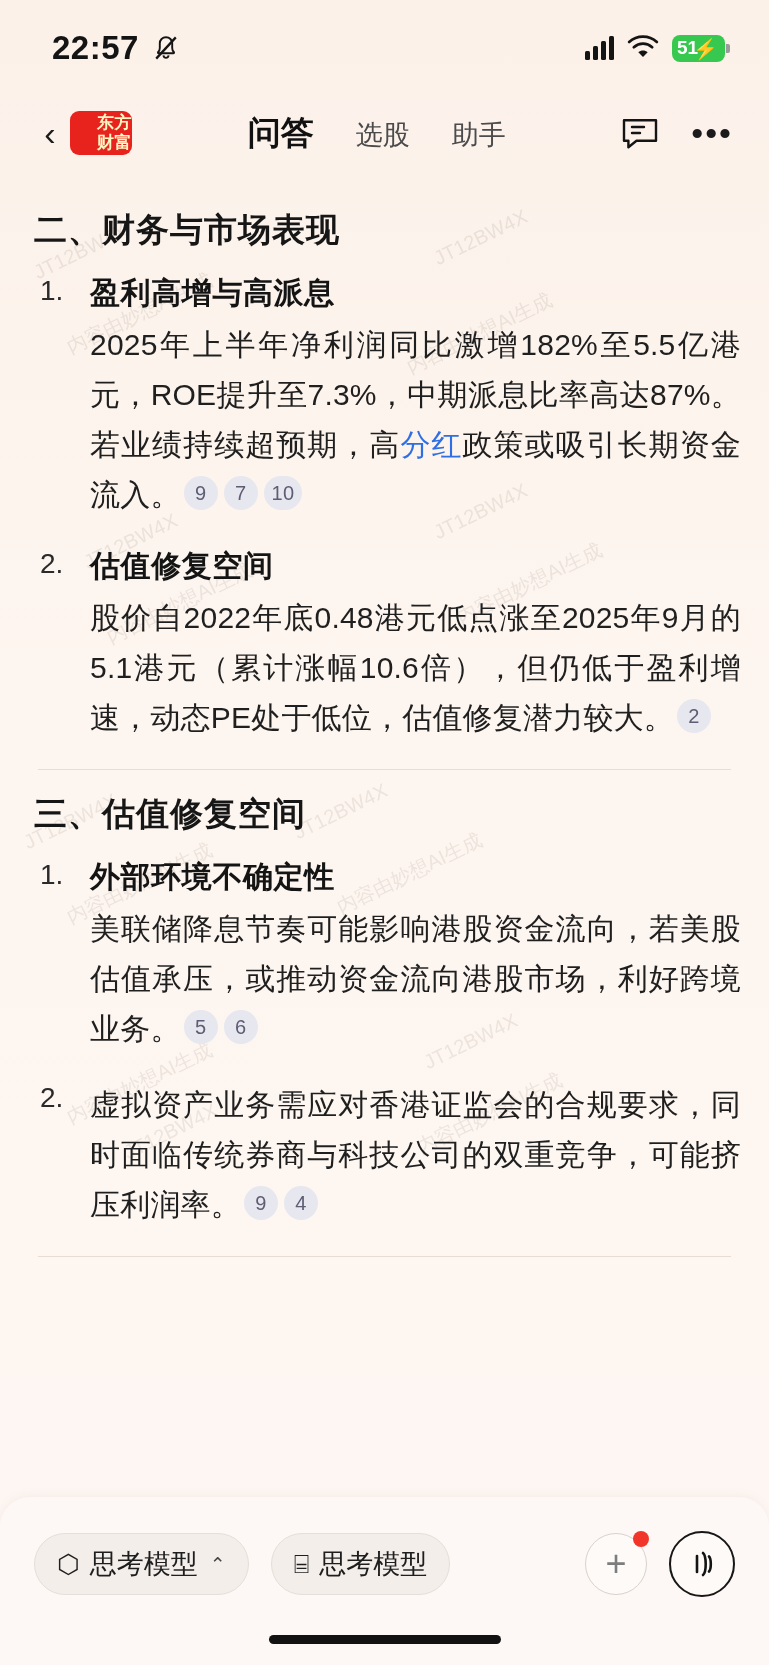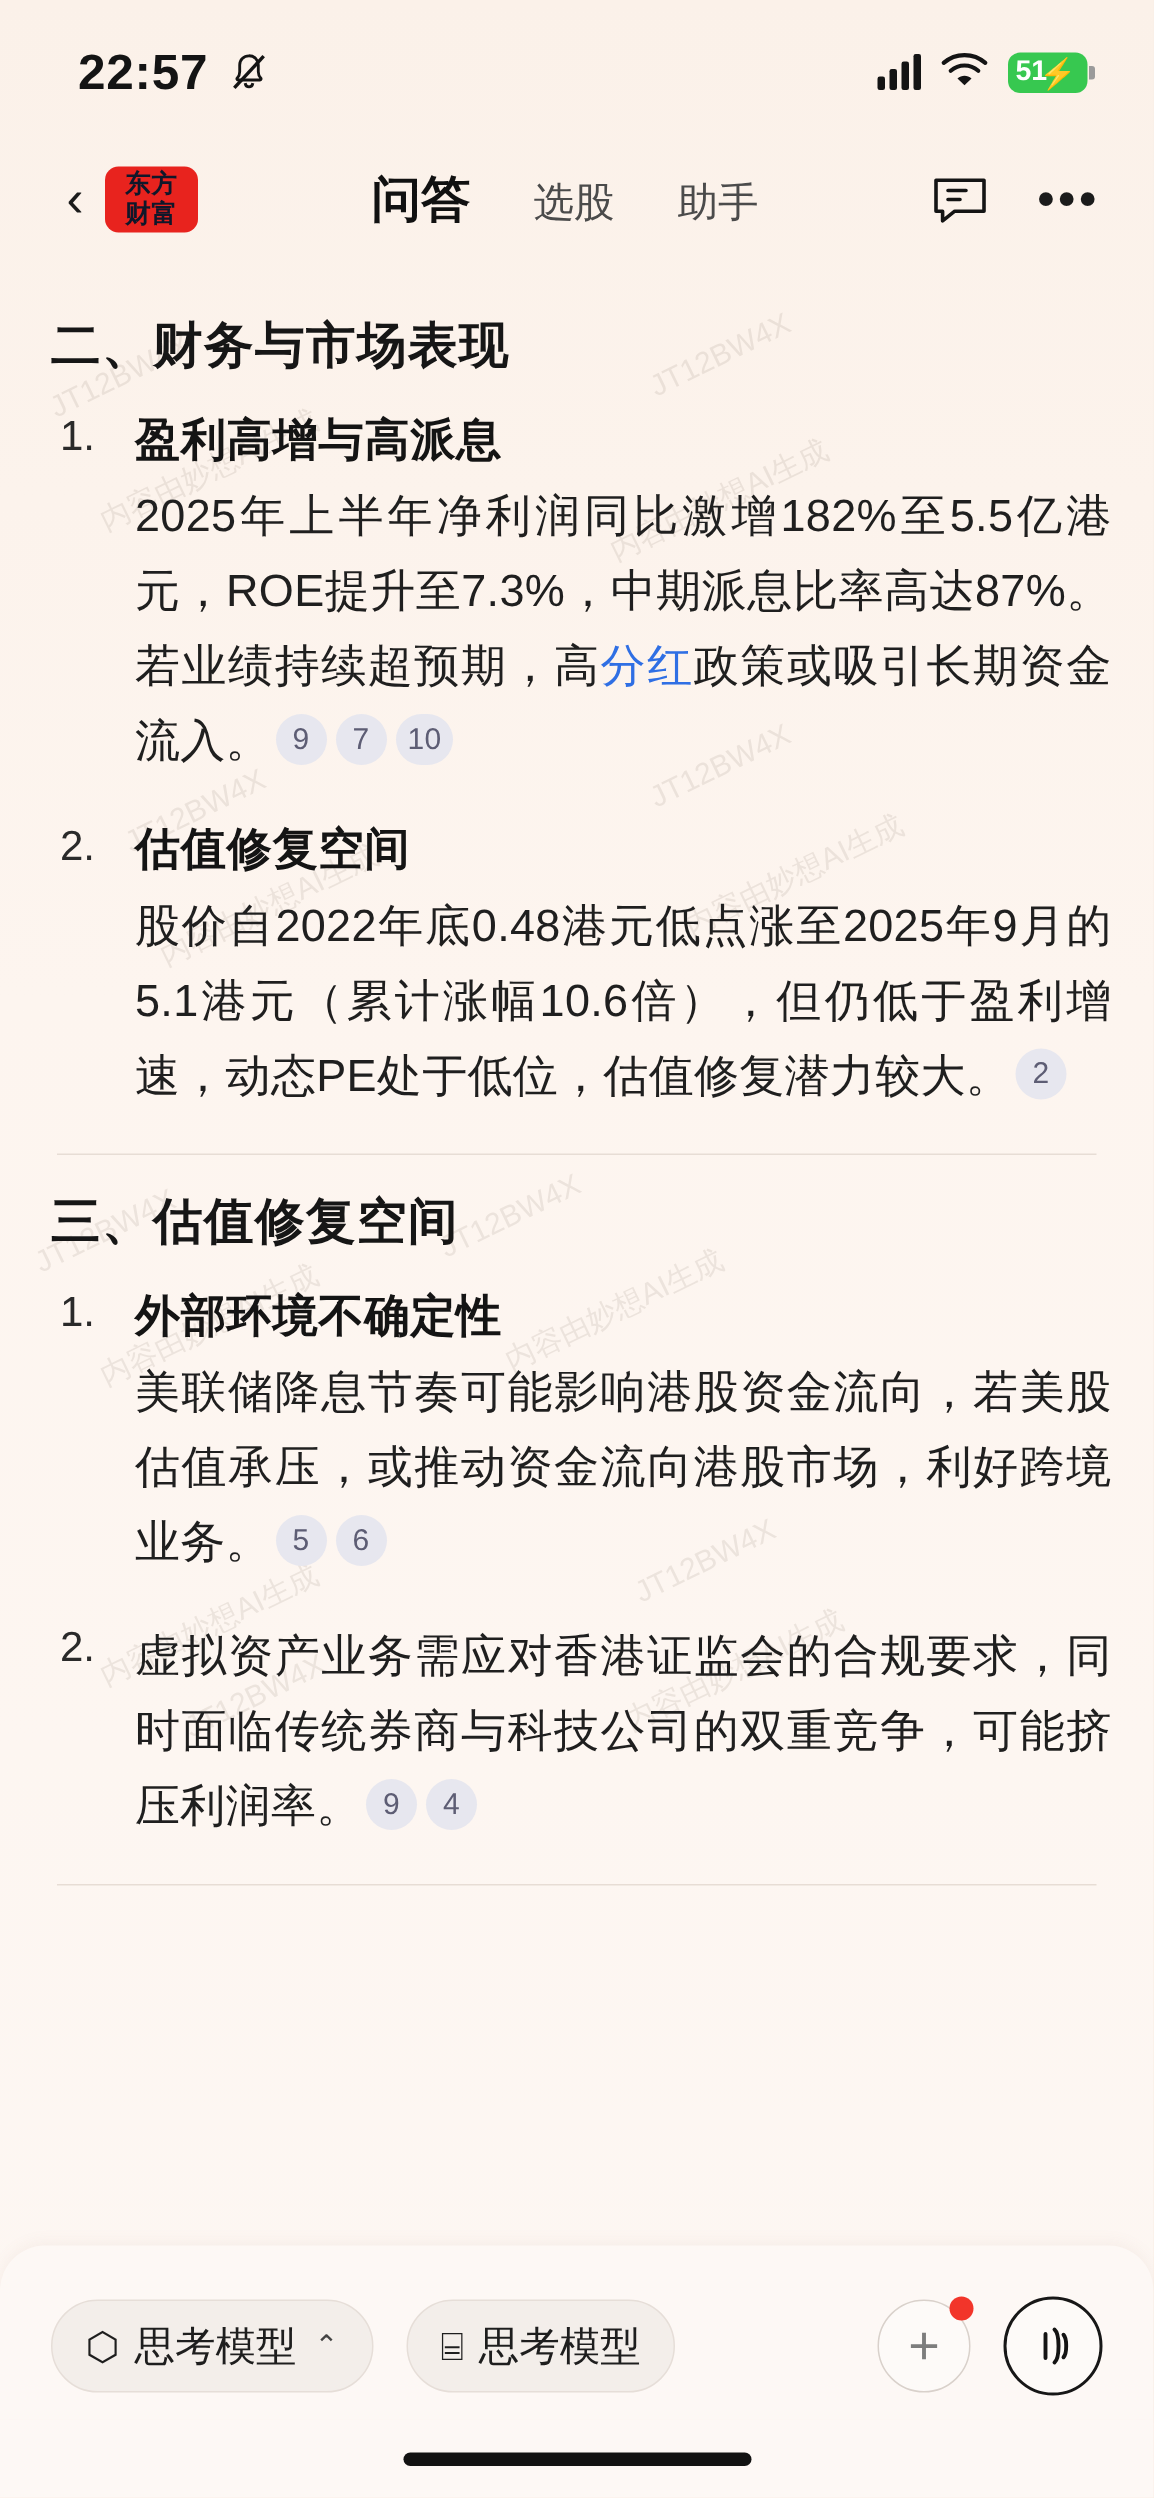--- a/index.html
+++ b/index.html
@@ -115,25 +115,25 @@
     color: #1b1b1b;
     line-height: 1;
     text-align: center;
     font-weight: 300;
   }
   .brand-logo {
     width: 62px;
     height: 44px;
     background: #e8231e;
     border-radius: 9px;
-    color: #0f172a;
+    color: #fef9c3;
     font-size: 17px;
     font-weight: bold;
     line-height: 20px;
-    text-align: center;
+    text-align: right;
     padding-top: 2px;
     letter-spacing: 0.5px;
   }
   .nav-tabs {
     flex: 1;
     display: flex;
     align-items: baseline;
     justify-content: center;
     gap: 42px;
   }

